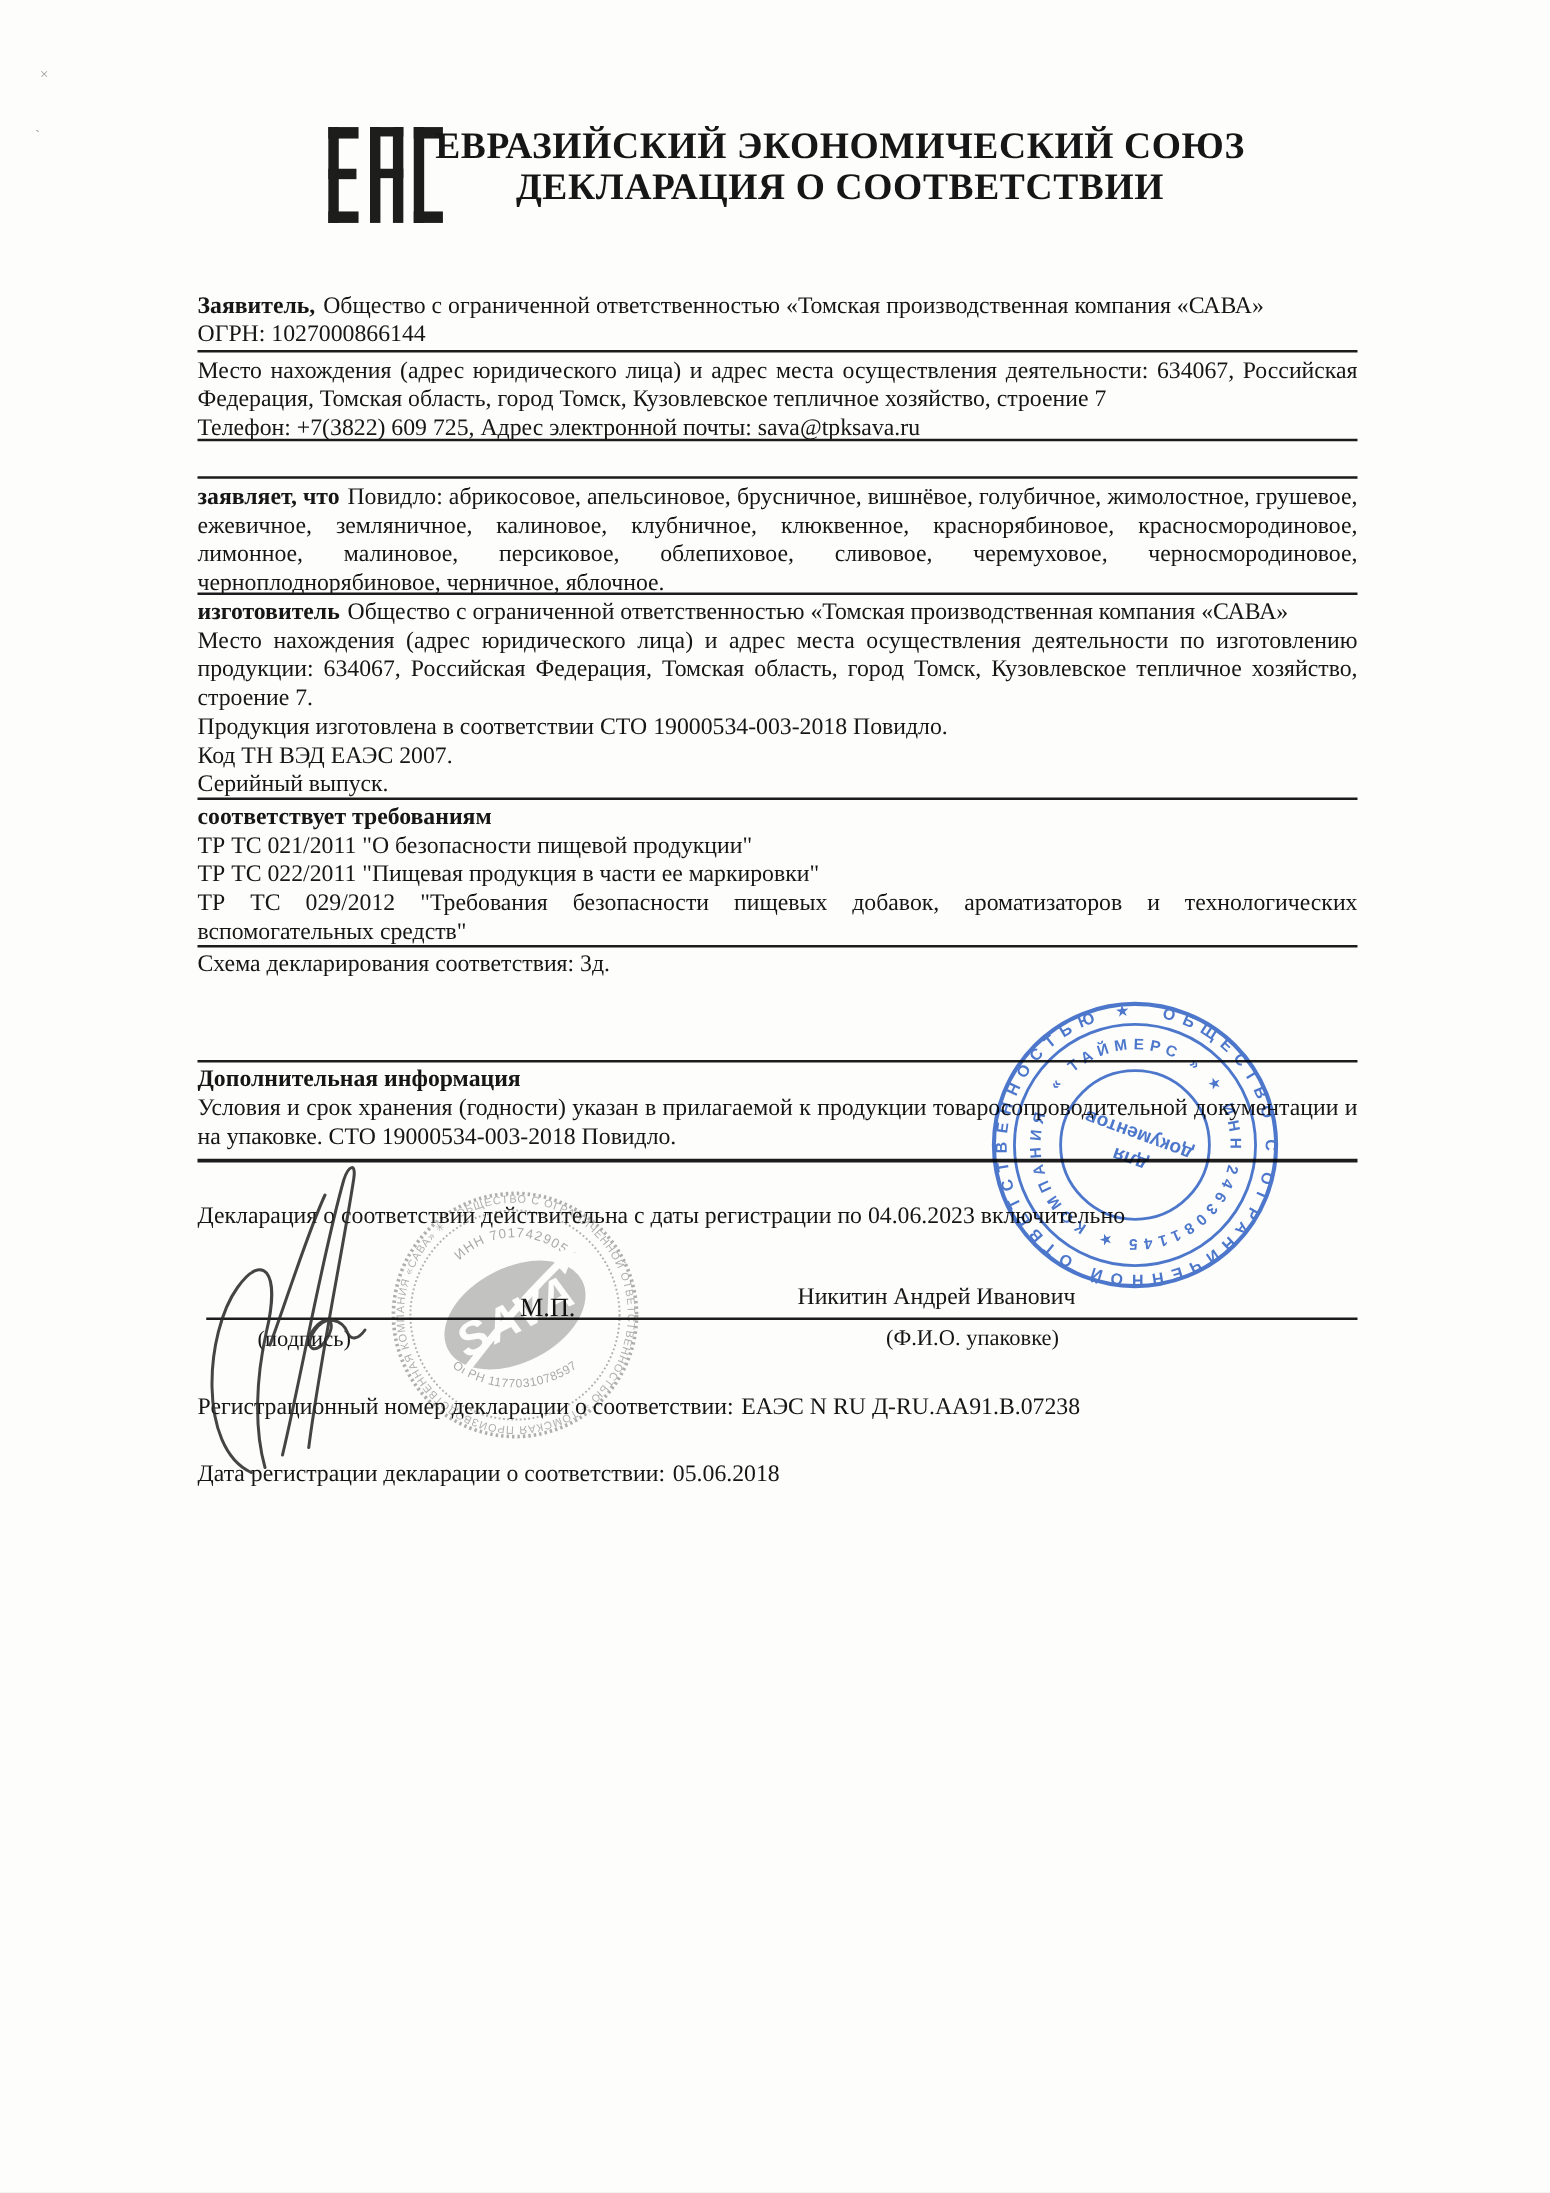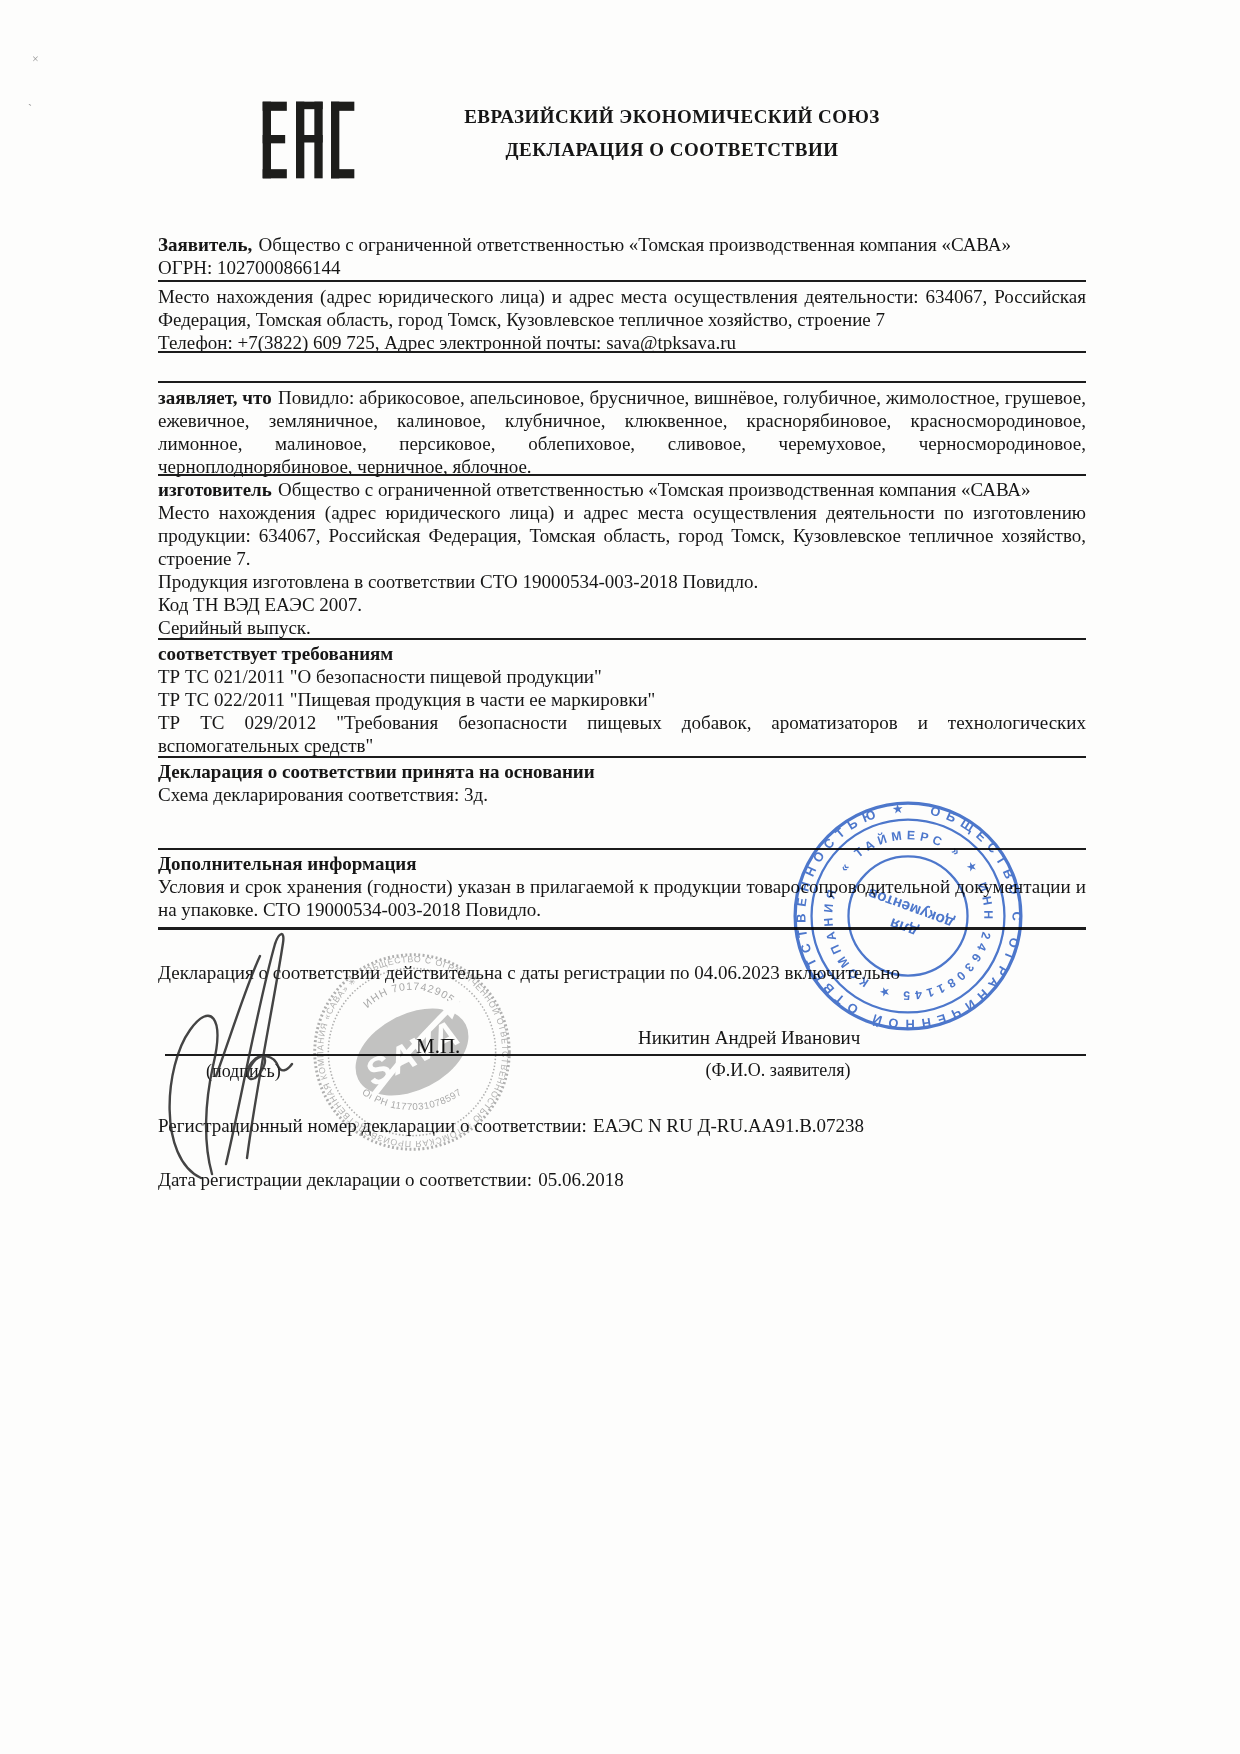--- a/index.html
+++ b/index.html
@@ -5,21 +5,21 @@
   html,body{margin:0;padding:0;background:#e8e8e8;}
   .page{
     position:relative;width:1240px;height:1754px;margin:0 auto;
     background:#fdfdfc;overflow:hidden;
     font-family:"Liberation Serif","DejaVu Serif",serif;color:#161616;
   }
   .artifact{position:absolute;color:#9a9a9a;font-size:12px;}
   
   .eac{position:absolute;left:256px;top:96px;width:100px;height:88px;}
   .titles{position:absolute;left:104px;right:0;top:100px;text-align:center;}
-  .t1,.t2{font-weight:bold;font-size:19px;line-height:33px;letter-spacing:.5px;}
+  .t1,.t2{font-weight:bold;font-size:30px;line-height:33px;letter-spacing:.5px;}
   
   .content{position:absolute;left:158px;top:0;width:928px;height:1754px;}
   .row{position:absolute;left:0;width:928px;font-size:19px;line-height:23px;}
   .row p{margin:0;}
   .just{text-align:justify;}
   .lead{margin-right:.33em;}
   .rule{position:absolute;left:0;width:928px;border-top:2px solid #1c1c1c;}
   .rule.thick{border-top-width:3px;}
   .boldline{font-weight:normal;}
   .abs{position:absolute;}
@@ -93,38 +93,37 @@
 
     <div class="row" style="top:642px">
       <p><b>соответствует требованиям</b></p>
       <p>ТР ТС 021/2011 "О безопасности пищевой продукции"</p>
       <p>ТР ТС 022/2011 "Пищевая продукция в части ее маркировки"</p>
       <p class="just">ТР ТС 029/2012 "Требования безопасности пищевых добавок, ароматизаторов и технологических вспомогательных средств"</p>
     </div>
     <div class="rule" style="top:756px"></div>
 
     <div class="row" style="top:760px">
-      <p><b>Декларация о соответствии принята на основании</b></p>
       <p>Схема декларирования соответствия: 3д.</p>
     </div>
     <div class="rule" style="top:848px"></div>
 
     <div class="row" style="top:852px">
       <p><b>Дополнительная информация</b></p>
       <p class="just">Условия и срок хранения (годности) указан в прилагаемой к продукции товаросопроводительной документации и на упаковке. СТО 19000534-003-2018 Повидло.</p>
     </div>
     <div class="rule thick" style="top:927px"></div>
 
     <div class="row boldline" style="top:961px">Декларация о соответствии действительна с даты регистрации по 04.06.2023 включительно</div>
 
     <div class="sig-line"></div>
     <div class="abs caption" style="left:48px;top:1061px;width:170px;text-align:left;">(подпись)</div>
     <div class="abs" style="left:258px;top:1034px;font-size:21px;">М.П.</div>
     <div class="abs" style="left:480px;top:1027px;width:300px;font-size:19px;">Никитин Андрей Иванович</div>
-    <div class="abs caption" style="left:470px;top:1060px;width:300px;text-align:center;">(Ф.И.О. заявителя)</div>
+    <div class="abs caption" style="left:470px;top:1060px;width:300px;text-align:center;">(Ф.И.О. упаковке)</div>
 
     <div class="row boldline" style="top:1114px">
       <span class="lead">Регистрационный номер декларации о соответствии:</span><span>ЕАЭС N RU Д-RU.АА91.В.07238</span>
     </div>
     <div class="row boldline" style="top:1168px">
       <span class="lead">Дата регистрации декларации о соответствии:</span><span>05.06.2018</span>
     </div>
   </div>
 
   <svg class="stamp stamp-gray" width="214" height="214" viewBox="0 0 220 220" opacity="0.8">

